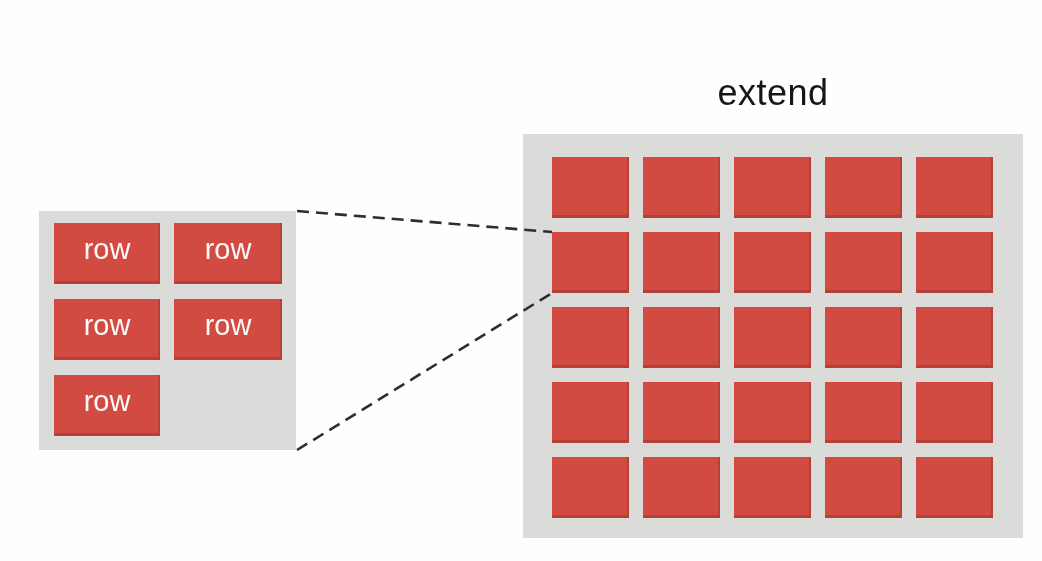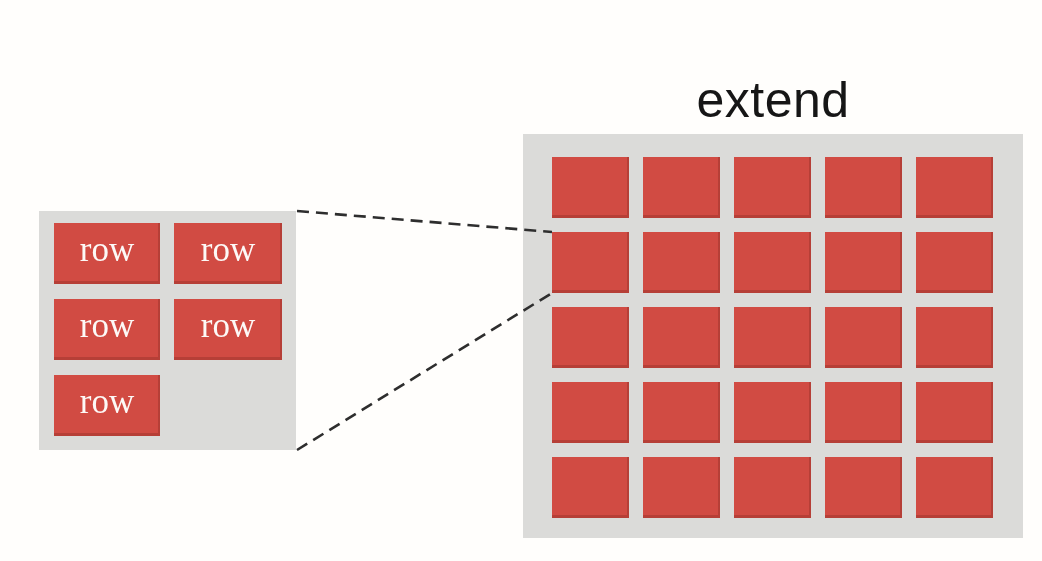--- a/index.html
+++ b/index.html
@@ -18,21 +18,21 @@
   .canvas{
     position:relative;
     width:1042px;
     height:561px;
     background:var(--page-bg);
     overflow:hidden;
   }
   .title{
     position:absolute;
     text-align:center;
-    font-size:50px;
+    font-size:36px;
     line-height:1;
     color:var(--title-text);
     letter-spacing:0.5px;
   }
   .page-title{
     left:39px; top:145px; width:257px;
   }
   .extend-title{
     left:523px; top:75px; width:500px;
   }
@@ -63,24 +63,23 @@
   }
   .cell{
     background:var(--cell);
     box-shadow:inset -2px -3px 0 rgba(60,10,8,0.18);
   }
   .page-cell{
     display:flex;
     align-items:center;
     justify-content:center;
     color:var(--cell-text);
-    font-size:35px;
+    font-size:29px;
     line-height:1;
     padding-bottom:8px;
-    font-family:Liberation Serif, serif;
   }
   .connectors{
     position:absolute;
     left:0; top:0;
     width:1042px; height:561px;
     pointer-events:none;
   }
   .dash-line{
     stroke:var(--dash);
     stroke-width:2.6;

